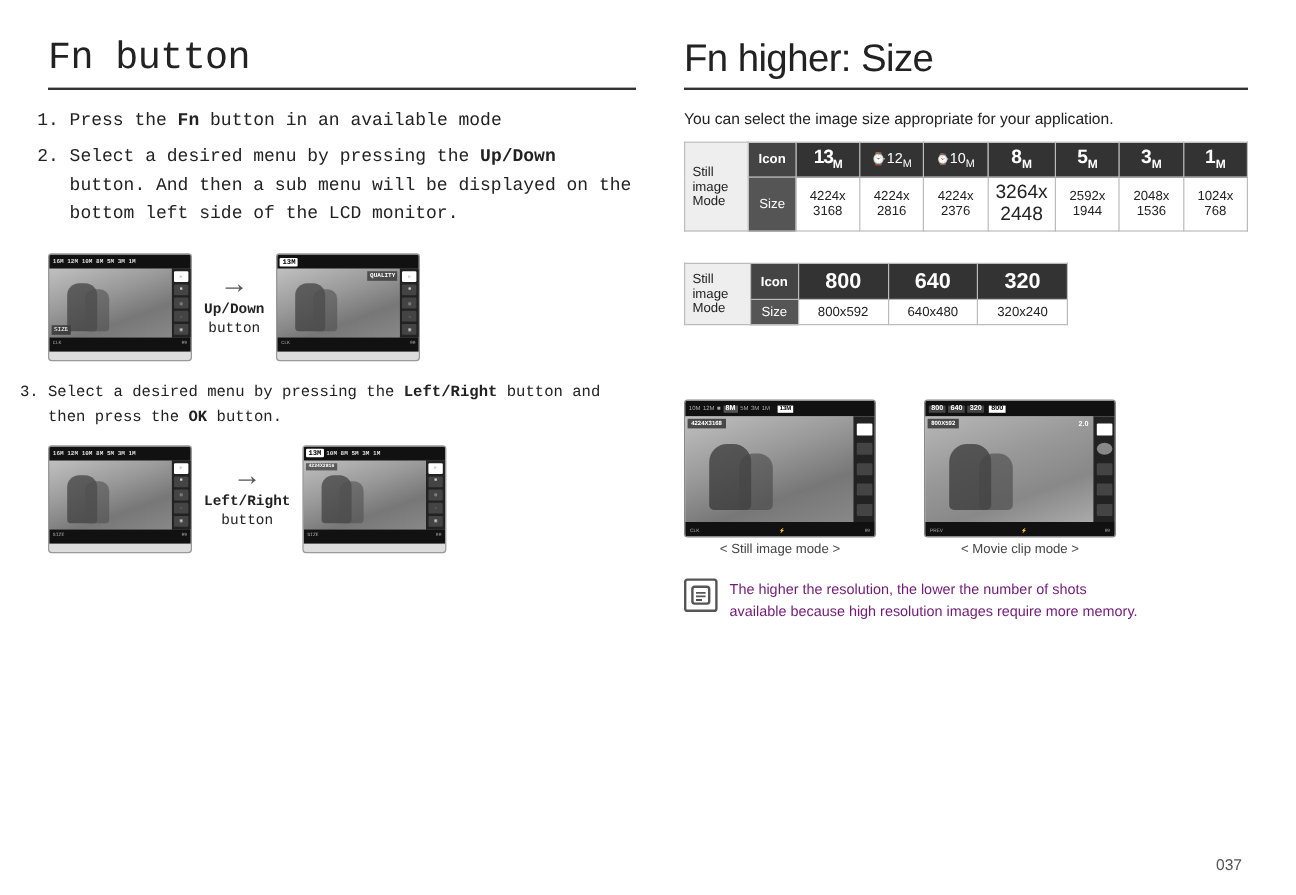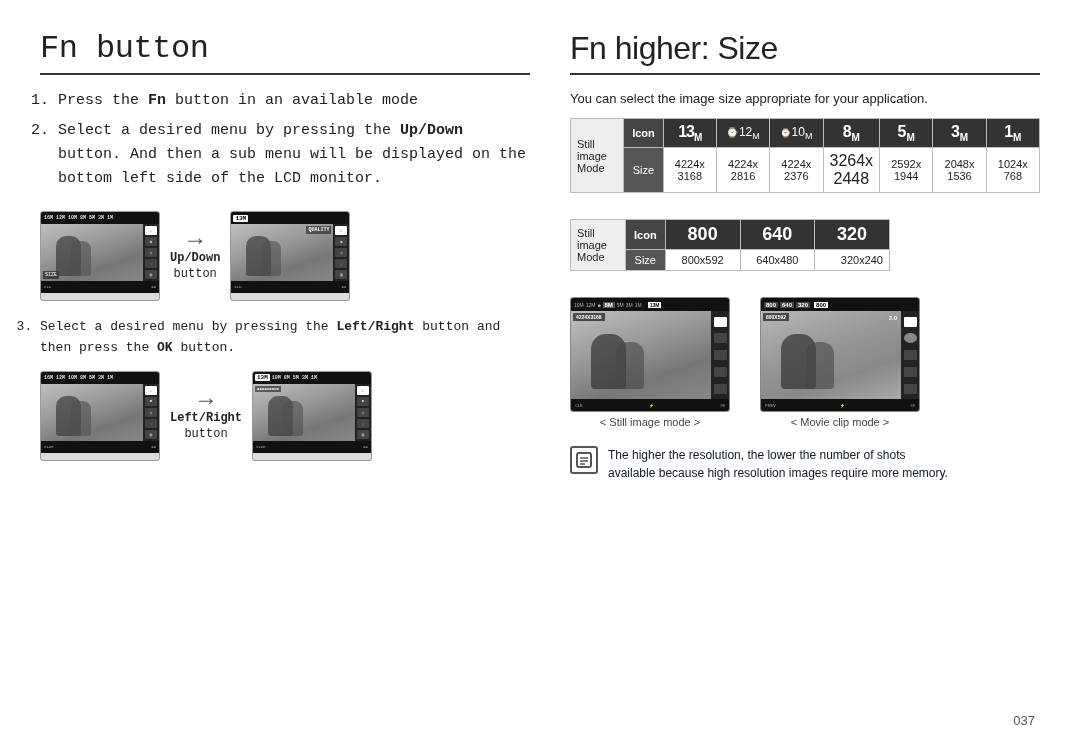--- a/index.html
+++ b/index.html
@@ -150,22 +150,23 @@
     .size-table .row-header {
       background: #eee;
       font-size: 11px;
       text-align: left;
       padding-left: 6px;
     }
 
     
     .demo-row-right {
       display: flex;
-      gap: 30px;
+      gap: 40px;
       margin-bottom: 8px;
+      margin-top: 36px;
     }
 
     .demo-item-right {
       display: flex;
       flex-direction: column;
       align-items: center;
     }
 
     .demo-caption {
       font-size: 11px;
@@ -202,21 +203,21 @@
       display: flex;
       align-items: center;
       justify-content: center;
       flex-shrink: 0;
       font-size: 14px;
     }
 
     .note-text {
       font-size: 12px;
       line-height: 1.5;
-      color: #0f172a;
+      color: #701a75;
     }
 
     
     .page-number {
       position: absolute;
       bottom: 18px;
       right: 45px;
       font-size: 13px;
       color: #555;
     }
@@ -587,21 +588,21 @@
             <td rowspan="2" class="row-header" style="vertical-align:middle;">Still<br>image<br>Mode</td>
             <td style="background:#444;color:#fff;font-size:11px;font-weight:600;">Icon</td>
             <td style="background:#333;color:#fff;font-size:18px;font-weight:900;">800</td>
             <td style="background:#333;color:#fff;font-size:18px;font-weight:900;">640</td>
             <td style="background:#333;color:#fff;font-size:18px;font-weight:900;">320</td>
           </tr>
           <tr>
             <td style="background:#555;color:#fff;font-size:11px;">Size</td>
             <td style="font-size:11px;">800x592</td>
             <td style="font-size:11px;">640x480</td>
-            <td style="font-size:11px;text-align:right;">320x240</td>
+            <td style="font-size:11px;">320x240</td>
           </tr>
         </tbody>
       </table>
     </div>
 
     <div class="demo-row-right">
 
       <div class="demo-item-right">
         <div class="camera-mock-lg">
           <div style="height:13px;background:#111;display:flex;align-items:center;padding:0 3px;gap:2px;">

